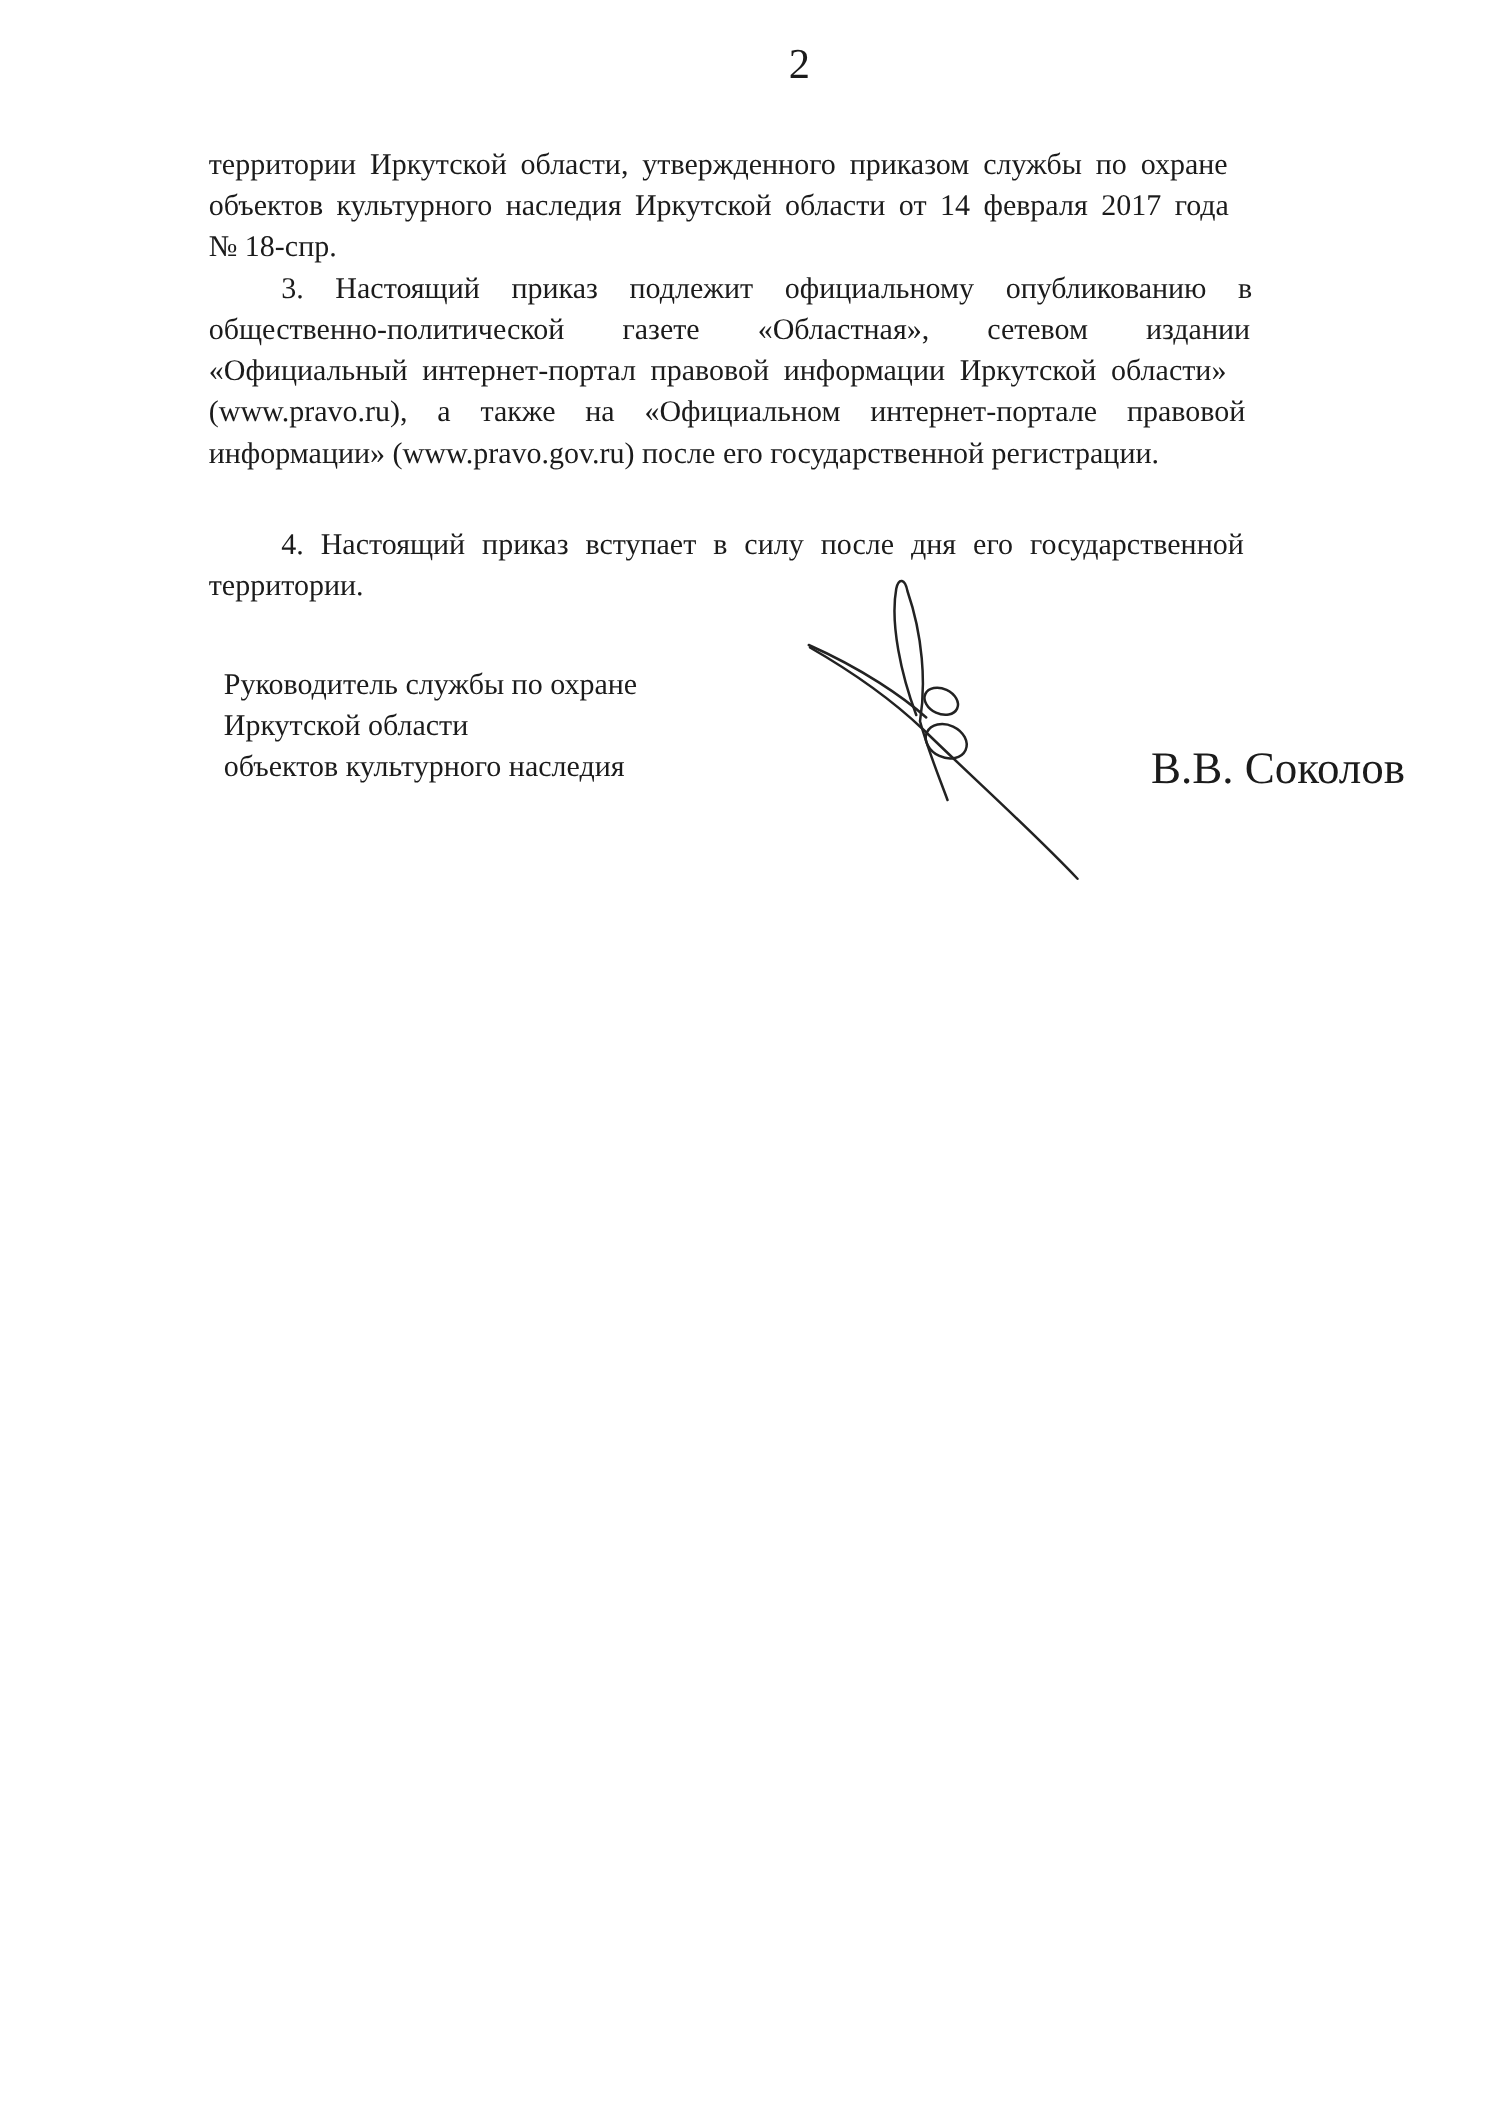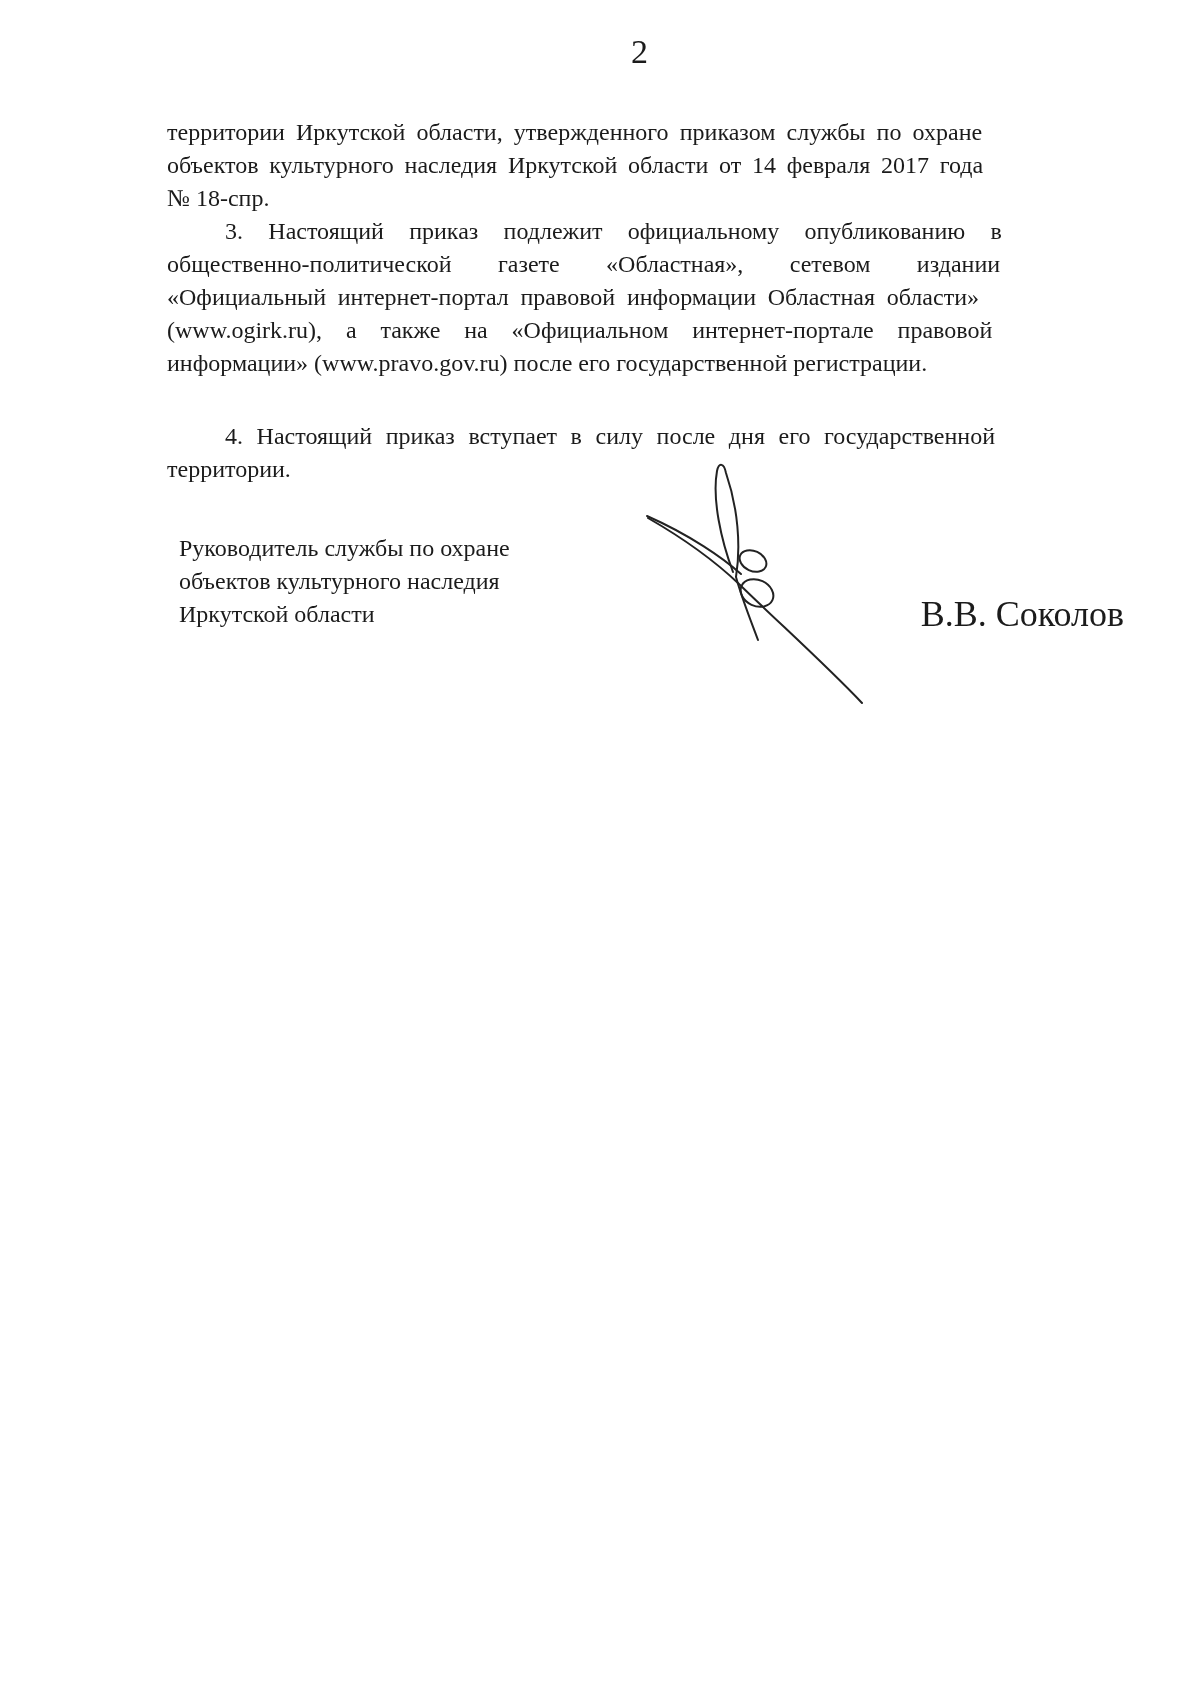--- a/index.html
+++ b/index.html
@@ -76,32 +76,32 @@
 <div class="page">
 
   <div class="page-number">2</div>
 
   <div class="text-block">
     <div class="ln just" style="word-spacing: 5.13839px;">территории Иркутской области, утвержденного приказом службы по охране</div>
     <div class="ln just" style="word-spacing: 4.76736px;">объектов культурного наследия Иркутской области от 14 февраля 2017 года</div>
     <div class="ln">№ 18-спр.</div>
     <div class="ln just ind" style="word-spacing: 19.2969px;">3. Настоящий приказ подлежит официальному опубликованию в</div>
     <div class="ln just" style="word-spacing: 40.3984px;">общественно-политической газете «Областная», сетевом издании</div>
-    <div class="ln just" style="word-spacing: 5.75625px;">«Официальный интернет-портал правовой информации Областная области»</div>
-    <div class="ln just" style="word-spacing: 17.8307px;">(www.ogirk.ru), а также на «Официальном интернет-портале правовой</div>
+    <div class="ln just" style="word-spacing: 5.75625px;">«Официальный интернет-портал правовой информации Иркутской области»</div>
+    <div class="ln just" style="word-spacing: 17.8307px;">(www.pravo.ru), а также на «Официальном интернет-портале правовой</div>
     <div class="ln">информации» (www.pravo.gov.ru) после его государственной регистрации.</div>
     <div class="ln just ind" style="word-spacing: 7.56771px; margin-top: 40px;">4. Настоящий приказ вступает в силу после дня его государственной</div>
     <div class="ln">территории.</div>
   </div>
 
   <div class="sig-block">
     <div class="sig-left">
       <div class="ln">Руководитель службы по охране</div>
+      <div class="ln">Иркутской области</div>
       <div class="ln">объектов культурного наследия</div>
-      <div class="ln">Иркутской области</div>
     </div>
     <div class="sig-name">В.В. Соколов</div>
   </div>
 
   <svg class="sig-svg" viewBox="0 0 1200 1696" xmlns="http://www.w3.org/2000/svg">
 
     <path d="M733,572 C721,540 712,499 717,471 C719,462 724,463 726,473 C738,508 741,546 736,577 C742,599 751,621 758,640"></path>
 
     <path d="M647,516 C690,535 723,558 741,574"></path>
 

